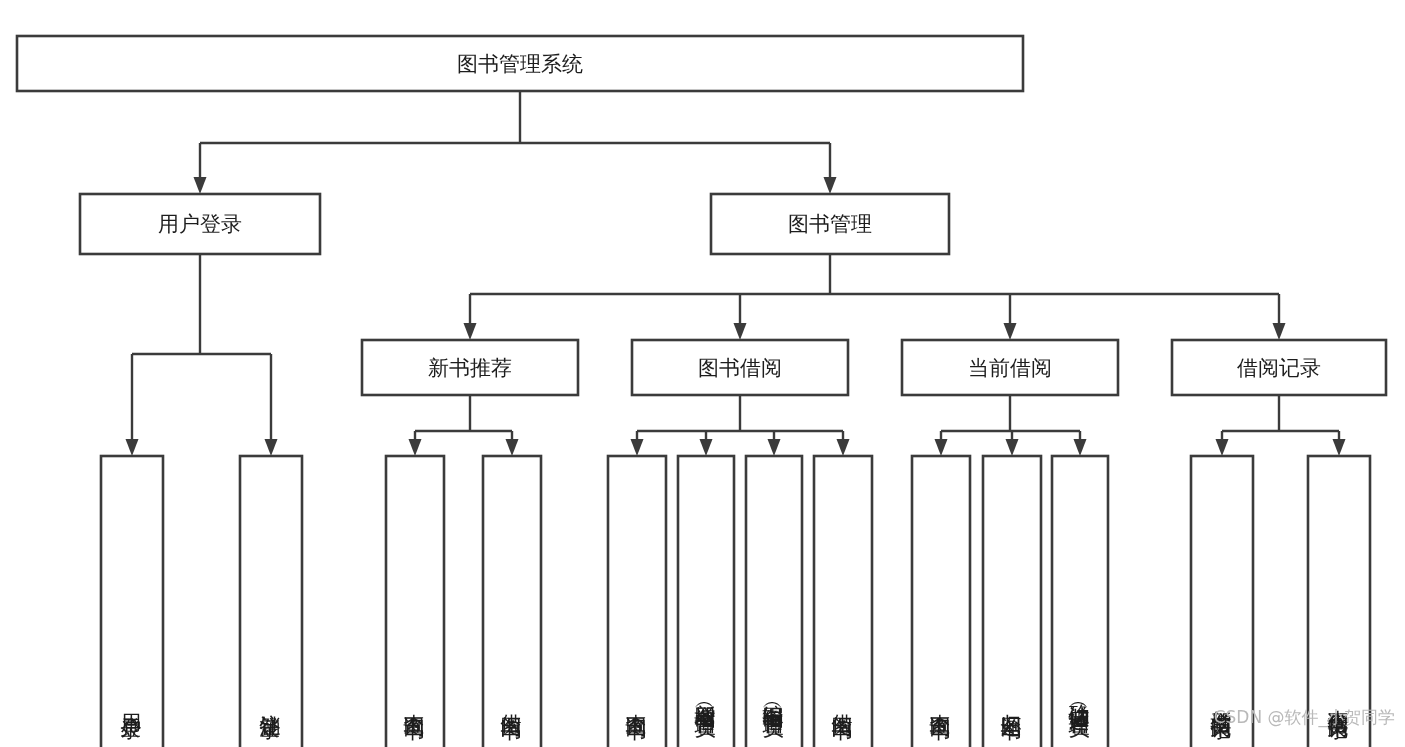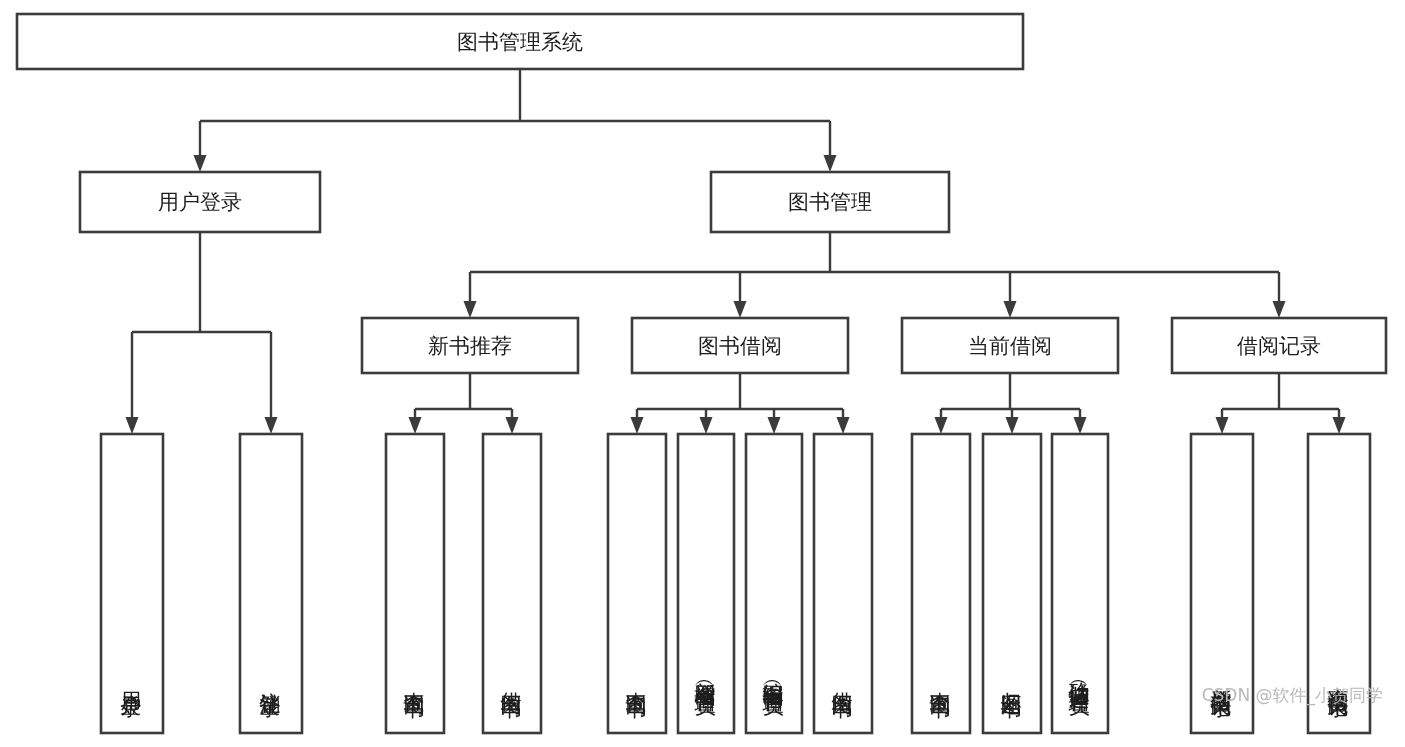--- a/index.html
+++ b/index.html
@@ -11,20 +11,21 @@
     width: 1405px;
     height: 747px;
     font-family: "DejaVu Sans", "Liberation Sans", sans-serif;
     overflow: hidden;
   }
   #diagram-root {
     position: relative;
     width: 1405px;
     height: 711px;
     background: #ffffff;
+    margin-top: 22px;
   }
   svg.diagram-svg {
     position: absolute;
     left: 0;
     top: 0;
     width: 1405px;
     height: 747px;
   }
   .node-box {
     fill: #ffffff;
@@ -56,21 +57,21 @@
     font-size: 21px;
     line-height: 1.0;
     color: #1d1d1d;
     letter-spacing: 2px;
     white-space: nowrap;
     text-align: left;
     pointer-events: none;
   }
   .watermark {
     position: absolute;
-    right: 22px;
+    right: 10px;
     bottom: 4px;
     font-family: "DejaVu Sans", "Liberation Sans", sans-serif;
     font-size: 17px;
     color: #b9b9b9;
     white-space: nowrap;
   }
 </style>
 </head>
 <body>
 

